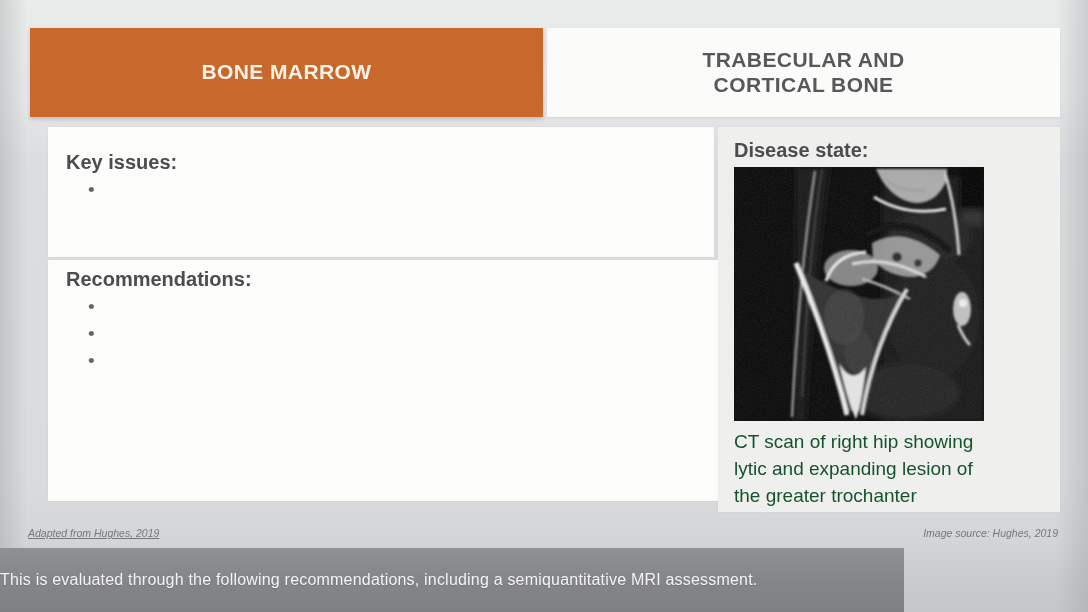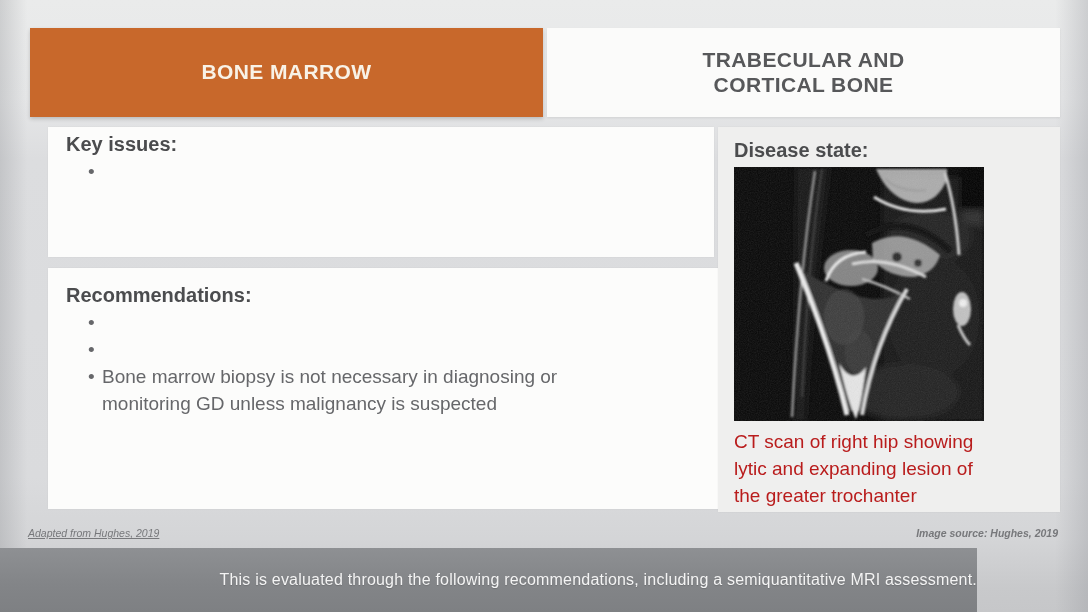--- a/index.html
+++ b/index.html
@@ -11,39 +11,39 @@
       linear-gradient(180deg,#EAEBEB 0%, #E6E7E8 16%, #DCDDDF 26%, #DADBDD 78%, #D4D5D7 88%, #C8C9CB 96%, #C6C7C9 100%);
   }
   
   .tabs{position:absolute; left:30px; top:28px; width:1030px; height:89px; display:flex; gap:4px;}
   .tab{flex:1 1 0; display:flex; align-items:center; justify-content:center; text-align:center;
        font-weight:bold; font-size:21px; letter-spacing:.4px; line-height:1.15; white-space:pre-line;
        background:#FBFBFa; color:#57585A; box-shadow:0 1px 2px rgba(0,0,0,.08); cursor:pointer;}
   .tab.active{background:#C8682B; color:#F8F2E7; box-shadow:0 2px 4px rgba(0,0,0,.18);}
   
   .panel{position:absolute; background:#FCFCFB; box-shadow:0 0 2px rgba(0,0,0,.05);}
-  .panel-key{left:48px; top:127px; width:666px; height:130px; padding:6px 18px; box-sizing:border-box;}
-  .panel-rec{left:48px; top:268px; width:782px; height:241px; padding:16px 18px; box-sizing:border-box;}
+  .panel-key{left:48px; top:127px; width:666px; height:130px; padding:24px 18px; box-sizing:border-box;}
+  .panel-rec{left:48px; top:260px; width:782px; height:241px; padding:8px 18px; box-sizing:border-box;}
   .panel h2{margin:0 0 2px 0; font-size:20px; font-weight:bold; color:#4B4C4E;}
   .bullets{margin:0; padding:0 0 0 22px;}
   .bullet{display:flex; font-size:19px; line-height:27px; color:#66676A;}
   .bullet .dot{flex:0 0 14px; color:#66676A;}
   .bullet .btext{white-space:pre-line;}
   
   .panel-disease{left:718px; top:127px; width:342px; height:385px; background:#EFEFEE; padding:12px 16px; box-sizing:border-box;}
   .ct-wrap{width:250px; height:254px; margin-top:5px; background:#070707;}
-  .ct-caption{margin-top:7px; font-size:19px; line-height:27px; color:#b91c1c; white-space:pre-line;}
+  .ct-caption{margin-top:7px; font-size:19px; line-height:27px; color:#14532d; white-space:pre-line;}
   
   .footnote{position:absolute; top:527px; font-size:10.5px; font-style:italic; color:#77787B;}
   .footnote.left{left:28px;text-decoration:underline;}
-  .footnote.right{right:30px; text-align:right;font-weight:bold;}
+  .footnote.right{right:30px; text-align:right;}
   
-  .caption-bar{position:absolute; left:0; top:548px; width:977px; height:64px;
+  .caption-bar{position:absolute; left:0; top:548px; width:904px; height:64px;
       background:linear-gradient(180deg,#8E9093 0%, #838588 55%, #7E8083 100%);
-      display:flex; align-items:center; justify-content:flex-end;}
+      display:flex; align-items:center; justify-content:flex-start;}
   .caption-bar .txt{color:#F4F4F4; font-size:16px; letter-spacing:.2px; text-shadow:0 1px 1px rgba(0,0,0,.15);}
 </style>
 </head>
 <body>
 
 <div class="stage">
 
   <div class="tabs">
     <div class="tab active">BONE MARROW</div>
     <div class="tab">TRABECULAR AND
@@ -63,22 +63,20 @@
     <h2>Recommendations:</h2>
     <div class="bullets">
       <div class="bullet">
         <span class="dot">•</span>
       </div>
       <div class="bullet">
         <span class="dot">•</span>
       </div>
       <div class="bullet">
         <span class="dot">•</span>
-        <span class="btext">Bone marrow biopsy is not necessary in diagnosing or
-monitoring GD unless malignancy is suspected</span>
       </div>
     </div>
   </div>
 
   <div class="panel panel-disease">
     <h2>Disease state:</h2>
 
     <div class="ct-wrap">
       <svg width="250" height="254" viewBox="0 0 250 254" xmlns="http://www.w3.org/2000/svg">
         <defs>

